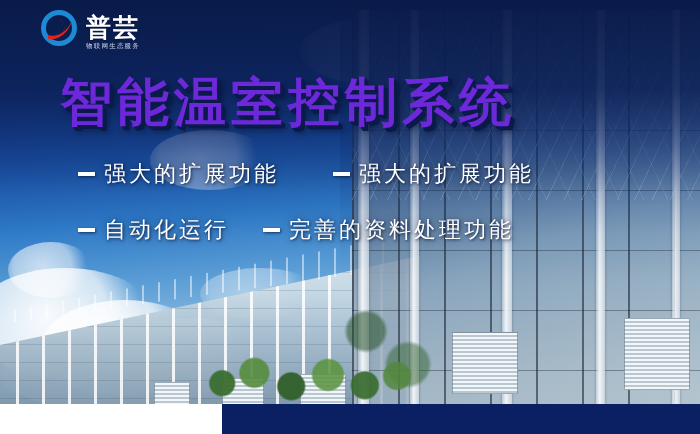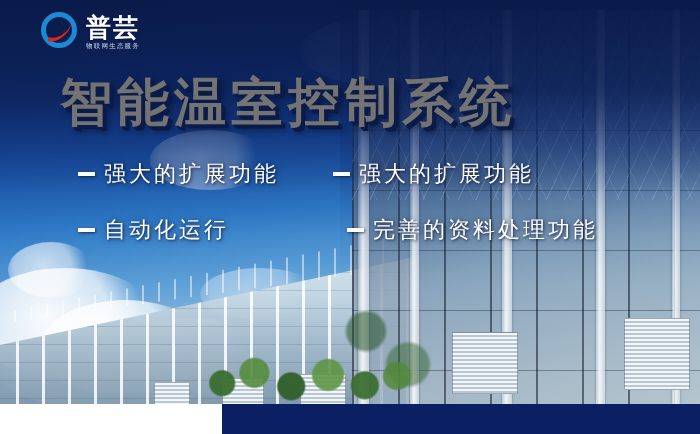--- a/index.html
+++ b/index.html
@@ -244,21 +244,20 @@
         rgba(20,55,115,0.08) 52%,
         rgba(0,0,0,0) 70%);
   }
 
   
   .logo {
     position: absolute;
     left: 38px; top: 8px;
     width: 160px; height: 46px;
     display: flex;
-    align-items: center;
     gap: 6px;
   }
   .logo-mark {
     position: relative;
     width: 42px; height: 42px;
     flex: 0 0 42px;
   }
   .logo-text-wrap {
     position: relative;
     display: flex;
@@ -281,21 +280,21 @@
     margin-top: 3px;
     text-align: right;
     opacity: .92;
   }
 
   
   .title {
     position: absolute;
     left: 60px; top: 68px;
     width: 580px;
-    color: #737373;
+    color: #6d28d9;
     font-size: 52px;
     font-weight: bold;
     letter-spacing: 5px;
     white-space: nowrap;
     text-shadow:
        3px 3px 0 #0a1b4a,
        4px 4px 0 #0a1b4a,
        2px 2px 0 #0a1b4a,
        5px 5px 6px rgba(4,10,30,0.55);
   }
@@ -304,21 +303,21 @@
   .features {
     position: absolute;
     left: 78px; top: 152px;
     width: 520px;
   }
   .feature-row {
     display: flex;
     align-items: center;
     height: 44px;
   }
-  .feature-row + .feature-row { margin-top: 12px; justify-content: space-between; }
+  .feature-row + .feature-row { margin-top: 12px; }
 
   .feature-item {
     color: #ffffff;
     font-size: 22px;
     letter-spacing: 3px;
     white-space: nowrap;
     text-shadow: 1px 1px 3px rgba(5,15,45,0.75), 0 0 8px rgba(5,15,45,0.45);
     display: flex;
     align-items: center;
     font-family: Liberation Serif, serif;

